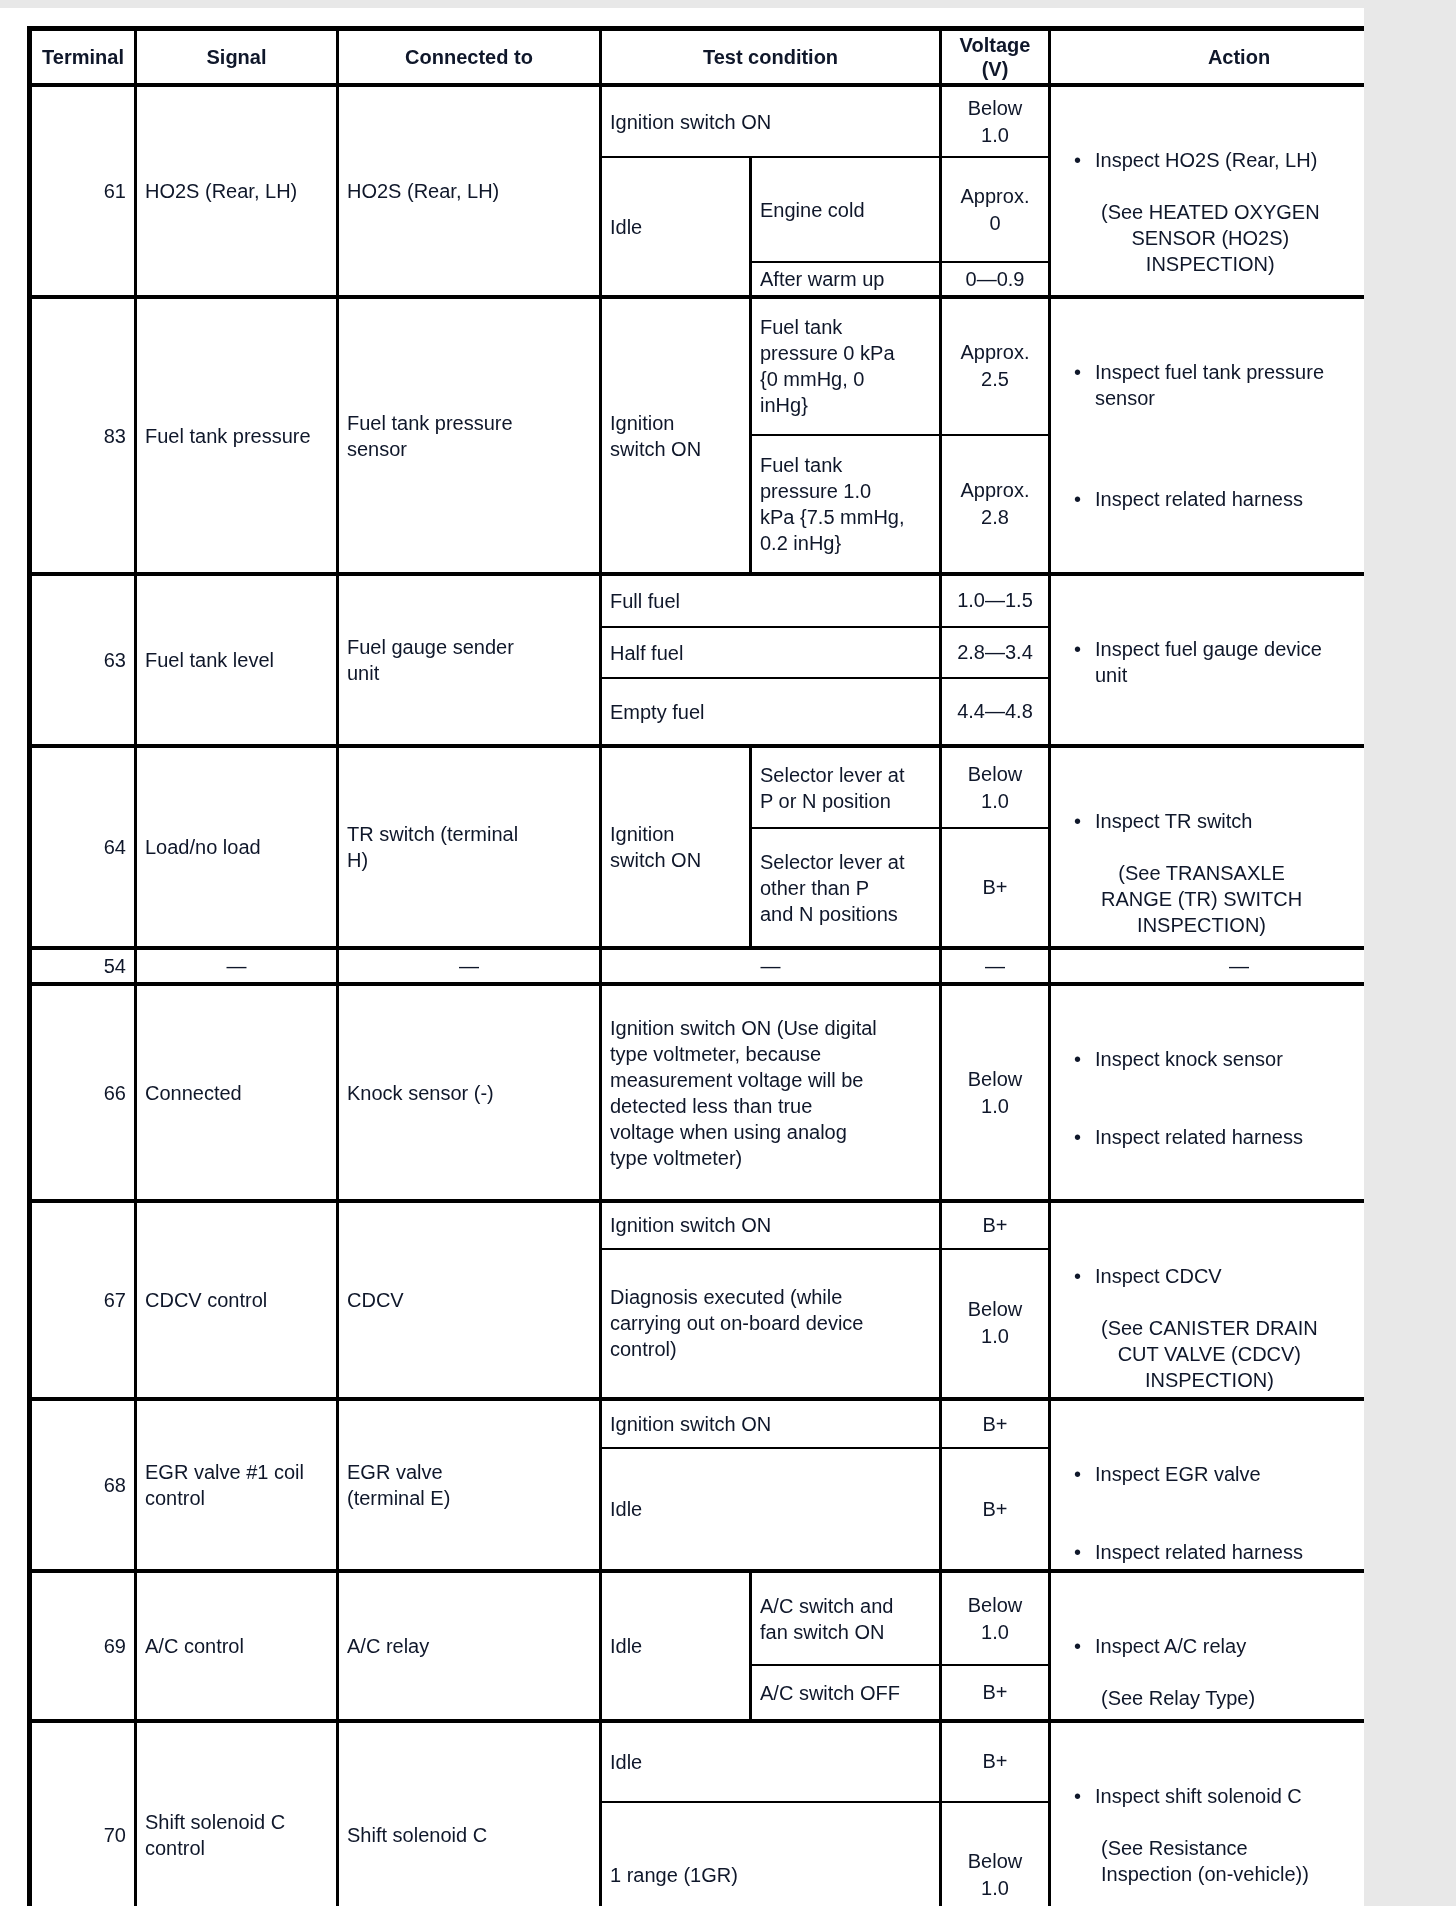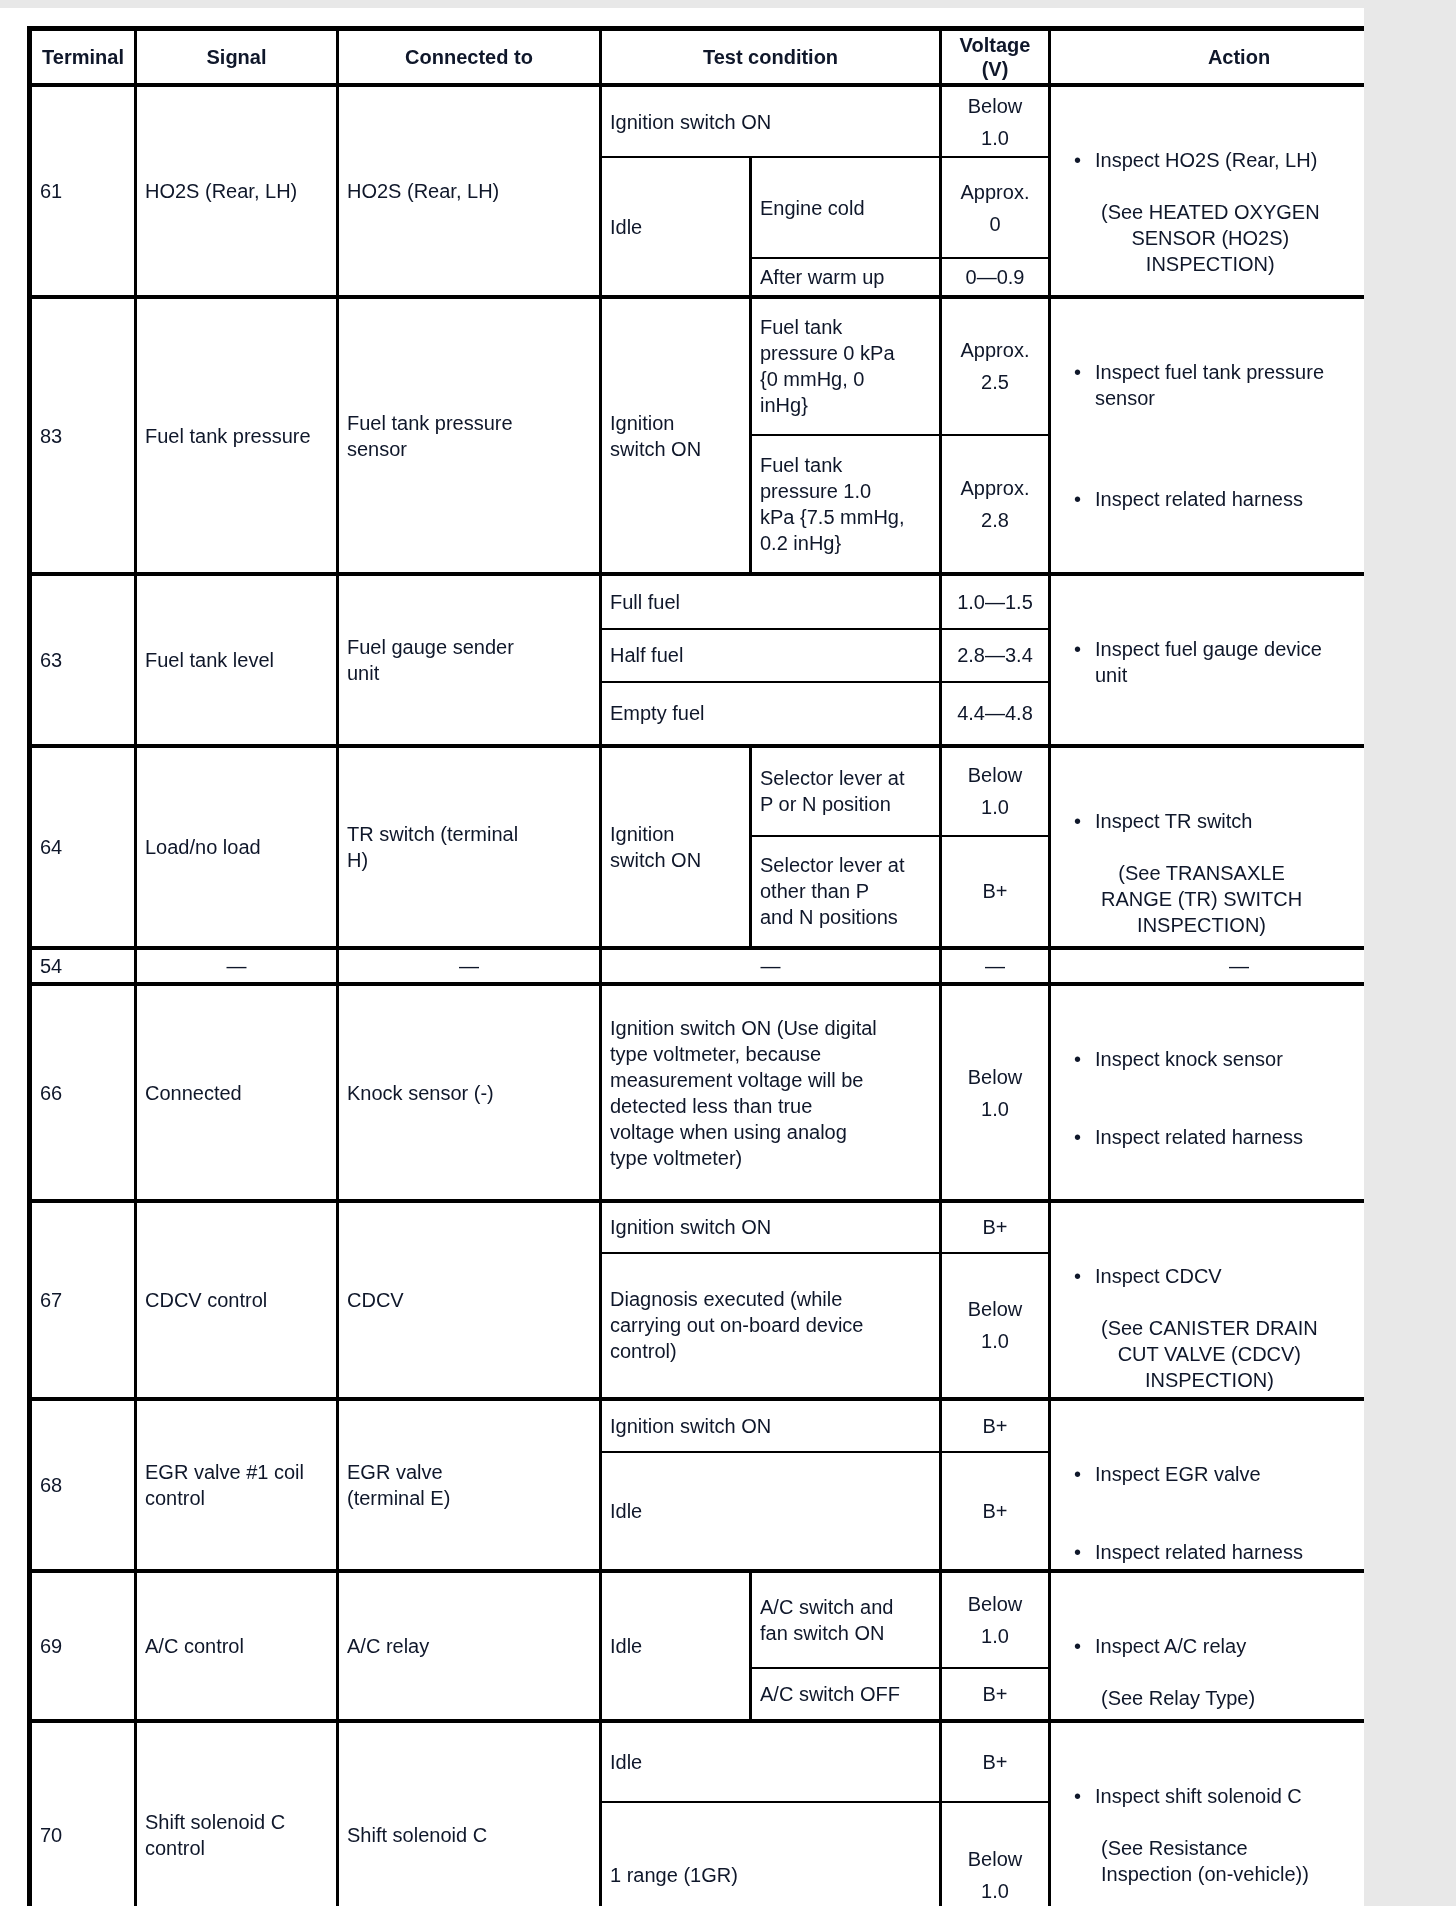--- a/index.html
+++ b/index.html
@@ -15,22 +15,22 @@
     font-size:20px; line-height:26px;
     border:5px solid #000;
   }
   td {
     border:2px solid #000; border-left-width:3px; border-right-width:3px;
     padding:3px 8px; vertical-align:middle;
     white-space:pre-line; overflow:hidden;
   }
   .hd { font-weight:700; text-align:center; line-height:24px; padding:2px 4px; border-bottom-width:4px; }
   .gt { border-top-width:4px; }
-  .term { text-align:left; }
-  .volt { text-align:center; padding:2px 2px; line-height:32px; }
+  .term { text-align:right; }
+  .volt { text-align:center; padding:2px 2px; line-height:27px; }
   .dash { text-align:center; }
   .act-cell { vertical-align:top; padding:8px 6px 8px 6px; }
   .act { display:flex; flex-direction:column; justify-content:space-between; }
   .bl { display:flex; align-items:flex-start; }
   .bu { flex:none; width:24px; text-align:right; margin-right:14px; }
   .bt { flex:1; }
   .see { margin-left:44px; }
   .see.c { display:table; text-align:center; }
 </style>
 </head>

